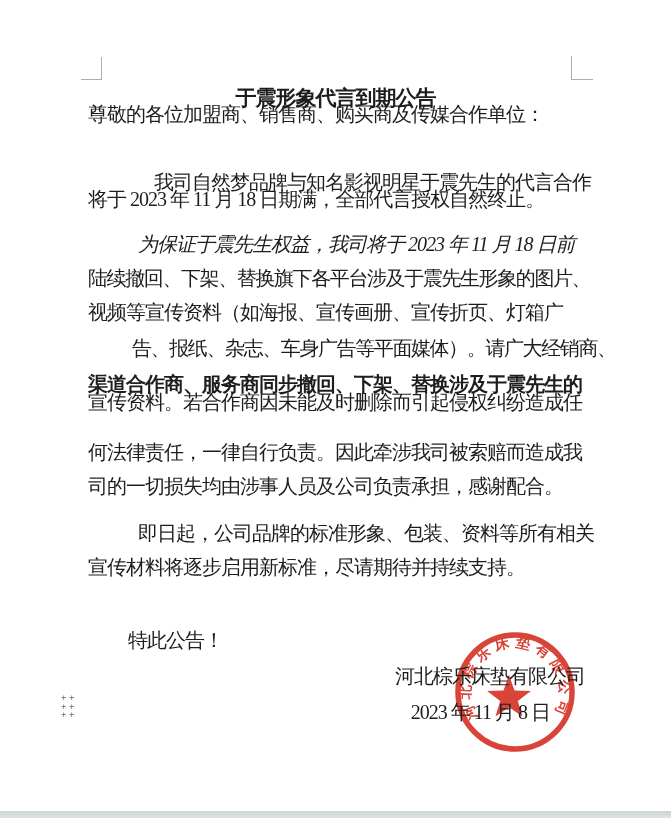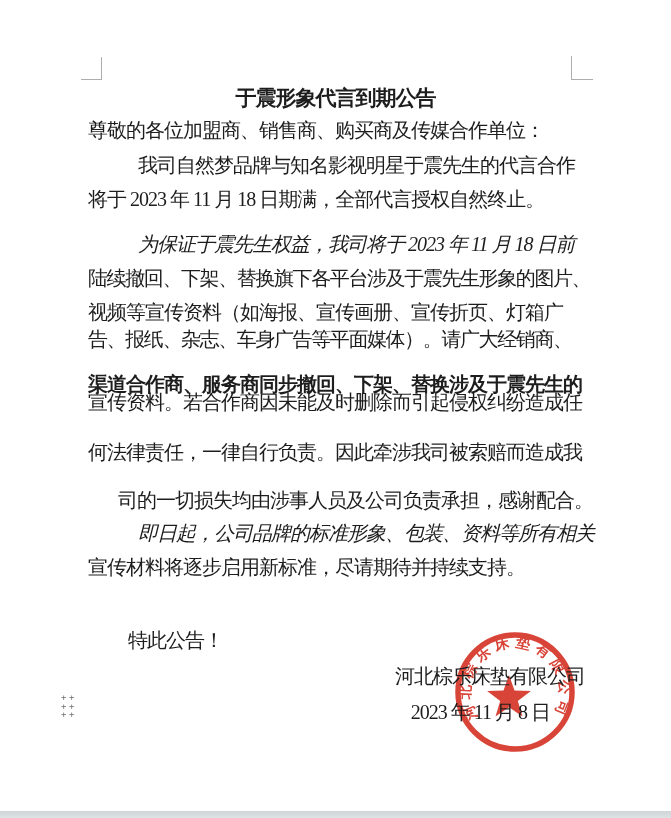--- a/index.html
+++ b/index.html
@@ -44,32 +44,32 @@
     top: 84px; left: 0;
     width: 100%;
     text-align: center;
     font-weight: bold;
     font-size: 21px;
     letter-spacing: -1px;
     color: #1d1d1d;
     z-index: 2;
     white-space: pre;
   }
-  .salutation { top: 118px; }
-  .l0  { top: 153px; }
+  .salutation { top: 102px; }
+  .l0  { top: 170px; margin-left: 16px; }
   .l1  { top: 187px; }
   .l2  { top: 232px; font-style: italic; }
   .l3  { top: 266px; letter-spacing: -1.4px; }
   .l4  { top: 300px; }
-  .l5  { top: 327px; letter-spacing: -1.4px; }
+  .l5  { top: 336px; letter-spacing: -1.4px; margin-left: 44px; }
   .l6  { top: 372px; font-weight: bold; }
   .l7  { top: 390px; }
   .l8  { top: 440px; }
-  .l9  { top: 488px; margin-left: 30px; }
-  .l10 { top: 521px; font-style: italic; }
+  .l9  { top: 474px; }
+  .l10 { top: 521px; }
   .l11 { top: 555px; }
   .closing { top: 628px; margin-left: 40px; }
   .sig-company { left: auto; right: 86px;  top: 664px; }
   .sig-date    { left: auto; right: 121px; top: 700px; margin-left: 37px; }
   
   .dot-grid {
     position: absolute;
     left: 61px; top: 693px;
     display: grid;
     grid-template-columns: 8px 8px;

